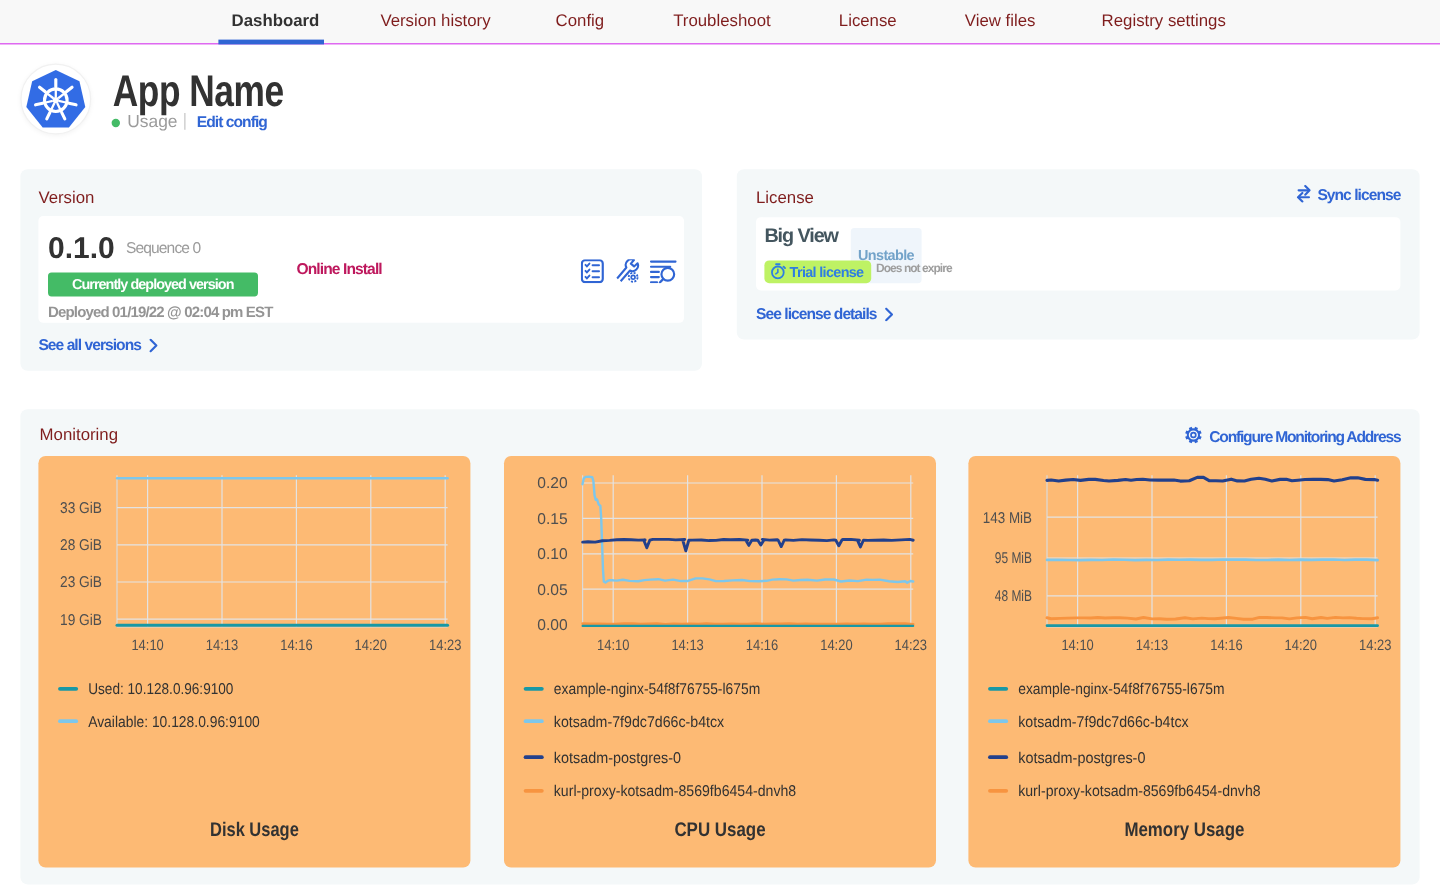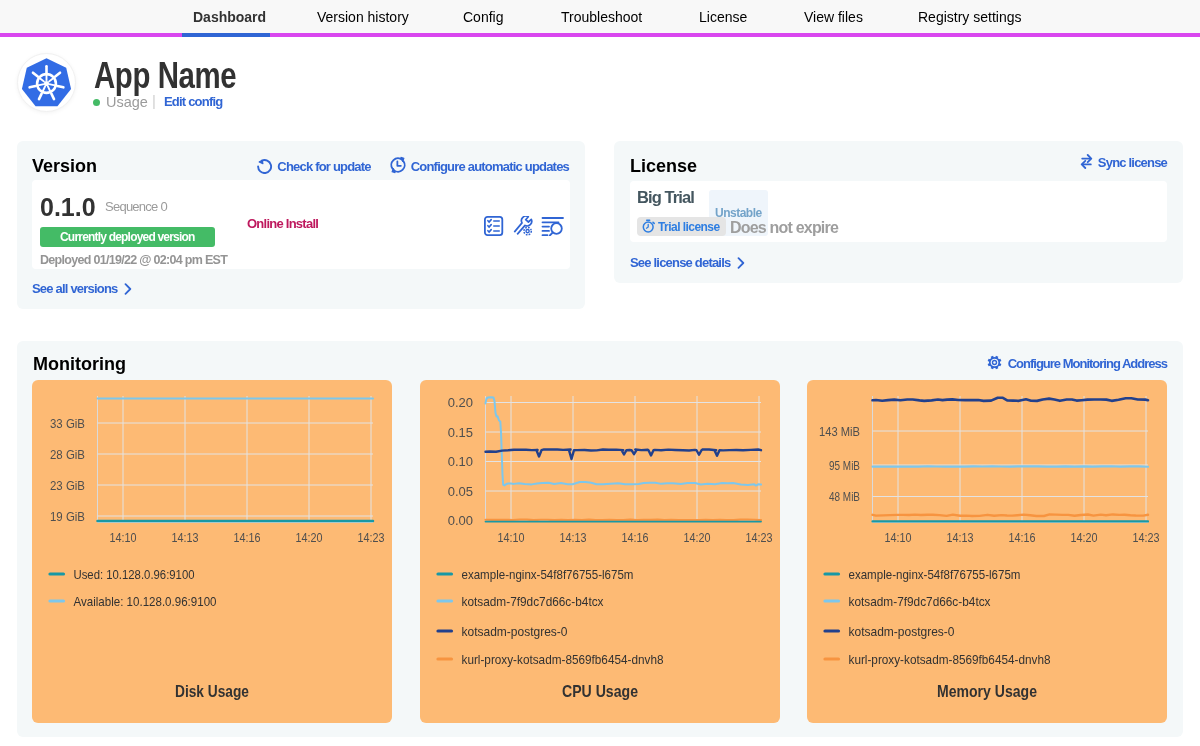--- a/index.html
+++ b/index.html
@@ -1,33 +1,33 @@
 <!DOCTYPE html>
 <html><head>
 <meta charset="utf-8">
 <style>
 * { margin:0; padding:0; box-sizing:border-box; }
 html,body { width:1200px; height:746px; background:#fff; font-family:"Liberation Sans", sans-serif; overflow:hidden; position:relative; }
 .abs { position:absolute; }
 .link { color:#3065d4; font-weight:700; font-size:13px; letter-spacing:-0.8px; }
 
-#nav { position:absolute; left:0; top:0; width:1200px; height:37px; background:#f8f8f8; border-bottom:4px solid #d946ef; }
-.tab { position:absolute; top:9px; font-size:14px; color:#000000; white-space:nowrap; }
+#nav { position:absolute; left:0; top:0; width:1200px; height:37px; background:#f8f8f8; border-bottom:1px solid #d946ef; }
+.tab { position:absolute; top:9px; font-size:14px; color:#7f1d1d; white-space:nowrap; }
 .tab.active { color:#323232; font-weight:700; }
 #underline { position:absolute; left:182px; top:33px; width:88px; height:3.5px; background:#3065d4; }
 
 #logo { position:absolute; left:17px; top:53px; width:59px; height:59px; border-radius:50%; background:#fff; border:1px solid #f1f1f1; box-shadow:0 1px 4px rgba(0,0,0,.05); }
 #appname { position:absolute; left:94px; top:55px; font-size:37px; font-weight:700; color:#323232; letter-spacing:-0.5px; transform:scaleX(0.795); transform-origin:0 0; }
 #statusrow { position:absolute; left:93px; top:93px; height:16px; width:400px; white-space:nowrap; }
 
 .panel { position:absolute; background:#f4f8f9; border-radius:6px; }
 #vpanel { left:17px; top:141px; width:568px; height:168px; }
 #lpanel { left:614px; top:141px; width:569px; height:142px; }
 #mpanel { left:17px; top:341px; width:1166px; height:396px; }
-.ptitle { position:absolute; font-size:18px; font-weight:700; color:#000000; }
+.ptitle { position:absolute; font-size:14px; font-weight:400; color:#7f1d1d; }
 .wcard { position:absolute; background:#fff; border-radius:4px; }
 
 .chartcard { position:absolute; top:39px; width:360px; height:343px; background:#fdba74; border-radius:6px; }
 </style>
 </head>
 <body>
 <div id="nav">
   <span class="tab active" style="left:193px;">Dashboard</span>
   <span class="tab" style="left:317px;">Version history</span>
   <span class="tab" style="left:463px;">Config</span>
@@ -66,36 +66,20 @@
 <div id="appname">App Name</div>
 <div id="statusrow">
   <span style="position:absolute;left:0px;top:5.5px;width:7px;height:7px;border-radius:50%;background:#44bb66;"></span>
   <span style="position:absolute;left:13px;top:1px;font-size:14.5px;color:#9b9b9b;">Usage</span>
   <span style="position:absolute;left:59px;top:-1px;font-size:15px;color:#d0d0d0;">|</span>
   <span class="link" style="position:absolute;left:71px;top:1px;">Edit config</span>
 </div>
 
 <div class="panel" id="vpanel">
   <div class="ptitle" style="left:15px; top:15px;">Version</div>
-  <div class="abs" style="right:16px; top:15px; white-space:nowrap; font-size:0;" id="vlinks">
-    <svg width="17" height="17" viewBox="0 0 17 17" style="vertical-align:-3px;">
-      <path d="M2.1 9.4 A6.5 6.5 0 1 0 5.8 3.7" fill="none" stroke="#3065d4" stroke-width="1.9" stroke-linecap="round"></path>
-      <path d="M3.2 4.9 L6.3 3.5 L6.9 6.7 Z" fill="#3065d4" stroke="#3065d4" stroke-width="1.2" stroke-linejoin="round"></path>
-    </svg>
-    <span class="link" style="margin-left:4px;">Check for update</span>
-    <span style="display:inline-block;width:18px;"></span>
-    <svg width="18" height="18" viewBox="0 0 17 17" style="vertical-align:-3.5px;">
-      <path d="M3.34 12.11 A6.3 6.3 0 0 1 12.55 3.67" fill="none" stroke="#3065d4" stroke-width="1.8" stroke-linecap="round"></path>
-      <path d="M13.66 4.89 A6.3 6.3 0 0 1 4.45 13.33" fill="none" stroke="#3065d4" stroke-width="1.8" stroke-linecap="round"></path>
-      <path d="M11.2 1.3 L14.1 2.1 L12.9 5.2 Z" fill="#3065d4" stroke="#3065d4" stroke-width="1" stroke-linejoin="round"></path>
-      <path d="M5.8 15.7 L2.9 14.9 L4.1 11.8 Z" fill="#3065d4" stroke="#3065d4" stroke-width="1" stroke-linejoin="round"></path>
-      <path d="M7.9 5.2 L7.9 9.3 L11.2 9.3" fill="none" stroke="#3065d4" stroke-width="1.7" stroke-linecap="round" stroke-linejoin="round"></path>
-    </svg>
-    <span class="link" style="margin-left:4px;">Configure automatic updates</span>
-  </div>
   <div class="wcard" style="left:15px; top:39px; width:538px; height:89px;">
     <span class="abs" style="left:8px; top:18px; font-size:25px; line-height:18px; font-weight:700; color:#323232;">0.1.0</span>
     <span class="abs" style="left:73px; top:19px; font-size:13px; color:#9b9b9b; letter-spacing:-0.75px;">Sequence 0</span>
     <span class="abs" style="left:8px; top:47px; background:#44bb66; color:#fff; font-size:12px; font-weight:700; border-radius:3px; padding:3px 20px; letter-spacing:-0.8px;">Currently deployed version</span>
     <span class="abs" style="left:8px; top:73px; font-size:12.5px; font-weight:700; color:#949494; letter-spacing:-0.7px;">Deployed 01/19/22 @ 02:04 pm EST</span>
     <span class="abs" style="left:215px; top:36px; font-size:13px; font-weight:700; color:#be185d; letter-spacing:-0.75px;">Online Install</span>
     <span class="abs" id="vicons" style="left:452px; top:36px;">
       <svg width="80" height="20" viewBox="0 0 80 20">
         <g stroke="#3065d4" fill="none">
           <rect x="0.9" y="0.9" width="17.4" height="18.2" rx="2.6" stroke-width="1.8"></rect>
@@ -137,31 +121,31 @@
       <g fill="none" stroke="#3065d4" stroke-width="1.8" stroke-linecap="round" stroke-linejoin="round">
         <line x1="3.2" y1="4.6" x2="11" y2="4.6"></line>
         <path d="M8.7 1 L12.3 4.6 L8.7 8.2"></path>
         <line x1="11.8" y1="10.4" x2="4" y2="10.4"></line>
         <path d="M6.3 6.8 L2.7 10.4 L6.3 14"></path>
       </g>
     </svg>
     <span class="link" style="margin-left:4px;">Sync license</span>
   </div>
   <div class="wcard" style="left:16px; top:40px; width:537px; height:61px;">
-    <span class="abs" style="left:7px; top:6.5px; font-size:16.5px; font-weight:700; color:#44565f; letter-spacing:-0.9px;">Big Trial</span>
+    <span class="abs" style="left:7px; top:6.5px; font-size:16.5px; font-weight:700; color:#44565f; letter-spacing:-0.9px;">Big View</span>
     <span class="abs" style="left:79px; top:9px; background:#eff5fb; color:#73a3c9; font-size:12px; font-weight:600; border-radius:3px; padding:16px 6px; letter-spacing:-0.5px;">Unstable</span>
-    <span class="abs" style="left:7px; top:36px; background:#e5e5e5; border-radius:4px; padding:2px 6px 2px 5px; font-size:12px; font-weight:700; color:#2e7ee2; letter-spacing:-0.55px;"><svg width="13" height="14" viewBox="0 0 13 14" style="vertical-align:-2.5px; margin-right:3px;">
+    <span class="abs" style="left:7px; top:36px; background:#bef264; border-radius:4px; padding:2px 6px 2px 5px; font-size:12px; font-weight:700; color:#2e7ee2; letter-spacing:-0.55px;"><svg width="13" height="14" viewBox="0 0 13 14" style="vertical-align:-2.5px; margin-right:3px;">
           <g fill="none" stroke="#2e7ee2" stroke-width="1.5" stroke-linecap="round">
             <circle cx="6.2" cy="8" r="4.9"></circle>
             <path d="M6.2 5.5 L6.2 8 L4.5 9.2" stroke-width="1.3"></path>
             <line x1="4.7" y1="1.2" x2="7.7" y2="1.2"></line>
             <line x1="11" y1="3.2" x2="12.2" y2="4.4"></line>
           </g>
         </svg>Trial license</span>
-    <span class="abs" style="left:100px; top:38px; font-size:16px; font-weight:700; color:#9e9e9e; letter-spacing:-0.8px;">Does not expire</span>
+    <span class="abs" style="left:100px; top:38px; font-size:10px; font-weight:700; color:#9e9e9e; letter-spacing:-0.8px;">Does not expire</span>
   </div>
   <div class="abs" style="left:16px; top:112px;"><span class="link">See license details</span><svg width="8" height="12" viewBox="0 0 8 12" style="margin-left:7px;vertical-align:-1.5px;">
         <path d="M1.5 1.2 L6.3 6 L1.5 10.8" fill="none" stroke="#3065d4" stroke-width="1.8" stroke-linecap="round" stroke-linejoin="round"></path>
       </svg></div>
 </div>
 
 <div class="panel" id="mpanel">
   <div class="ptitle" style="left:16px; top:13px;">Monitoring</div>
   <div class="abs" style="right:16px; top:14px; white-space:nowrap; font-size:0;" id="promlink">
     <svg width="15" height="15" viewBox="0 0 15 15" style="vertical-align:-2.5px;">

